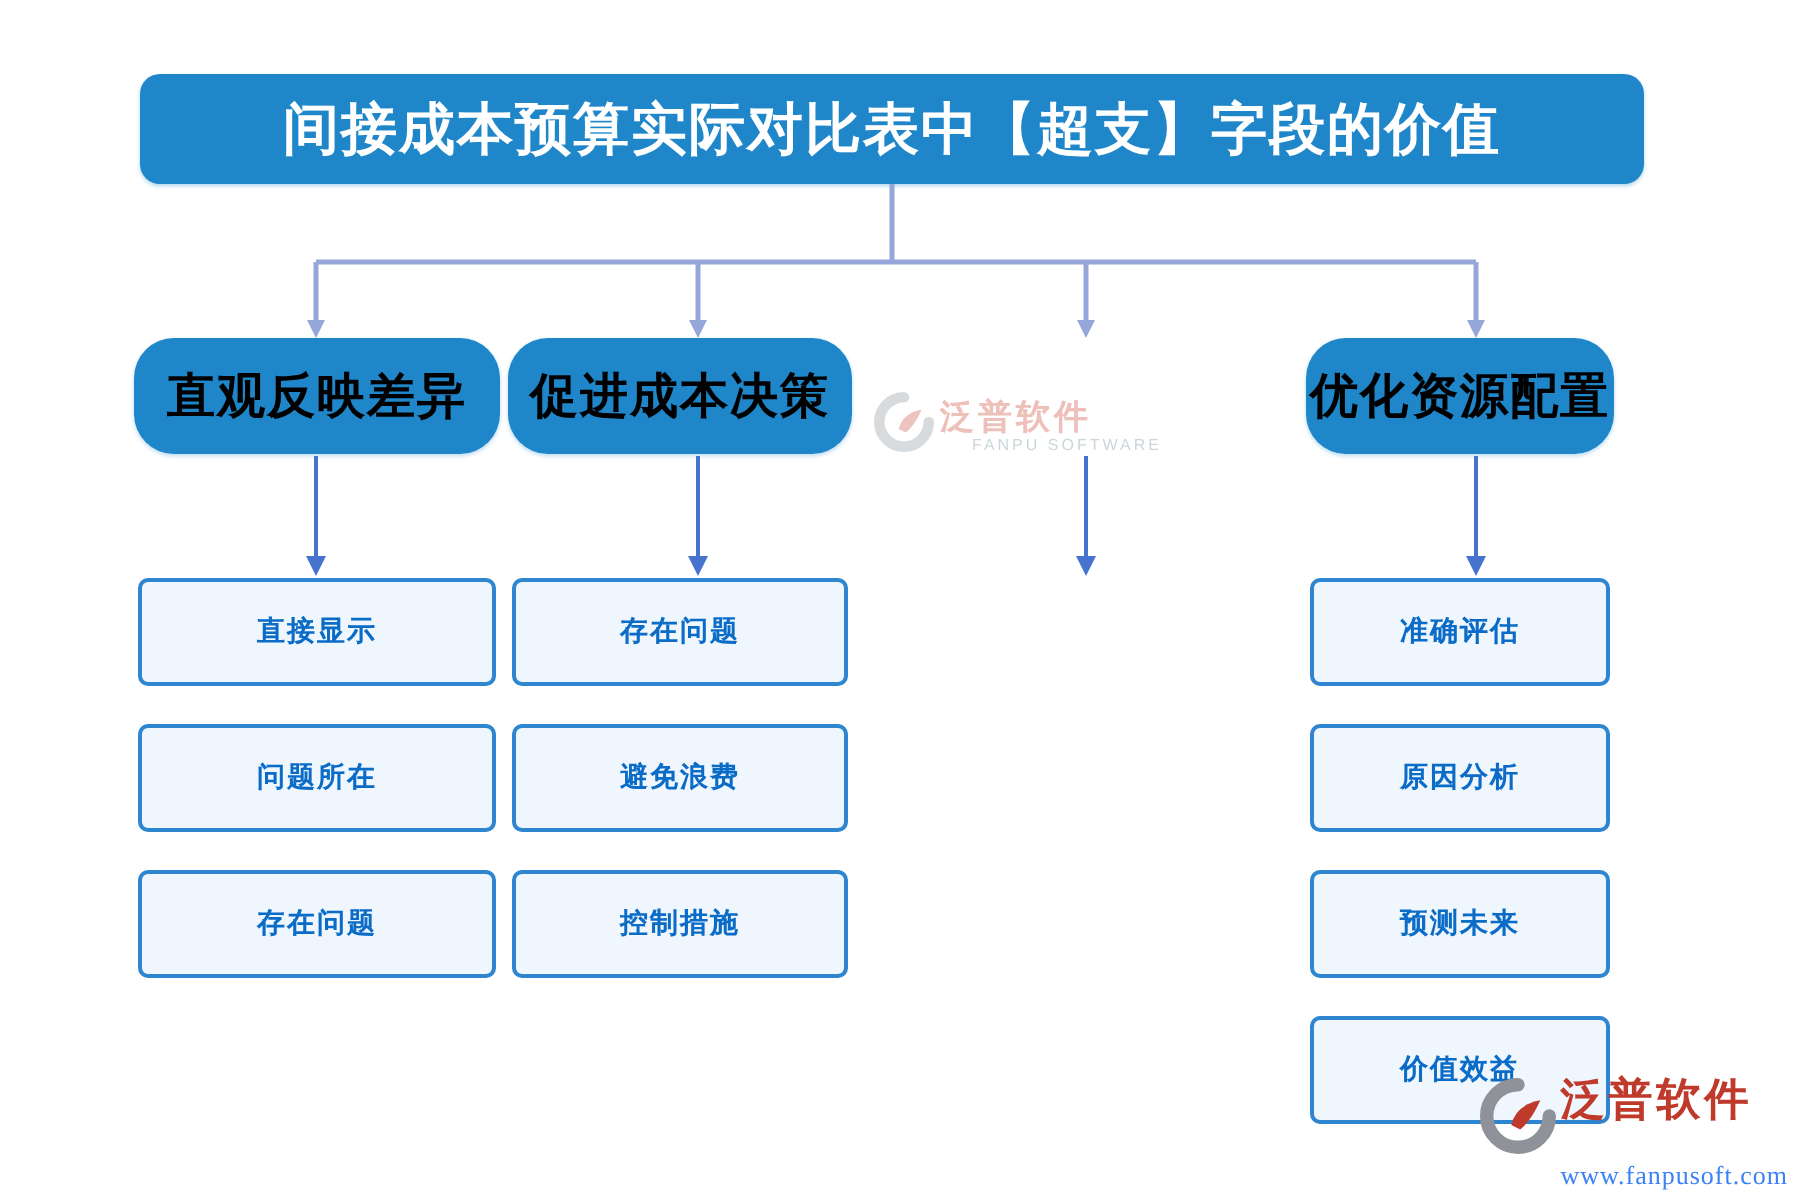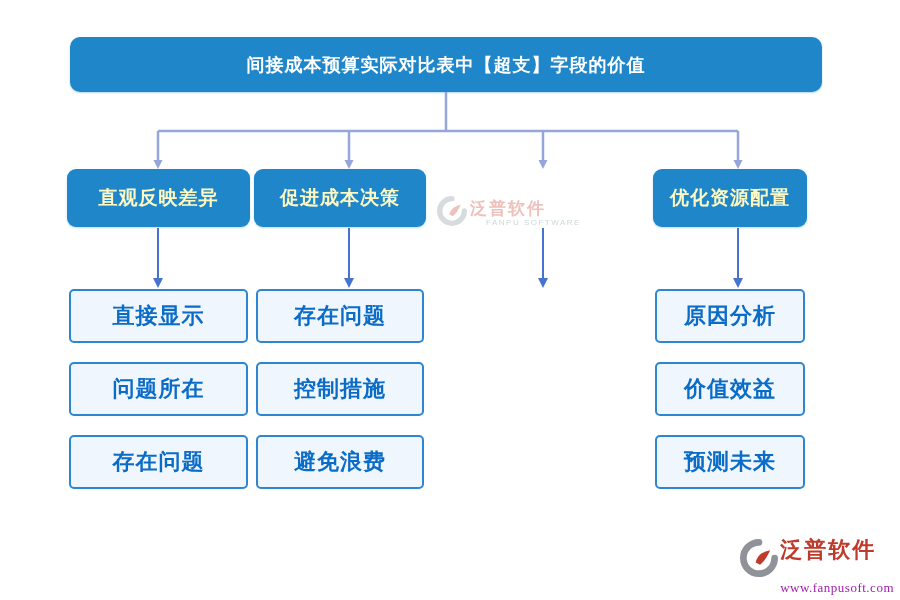--- a/index.html
+++ b/index.html
@@ -15,21 +15,21 @@
   }
 
   .title-box {
     position: absolute;
     left: 70px; top: 37px;
     width: 752px; height: 55px;
     background: #1e86c9;
     border-radius: 10px;
     display: flex; align-items: center; justify-content: center;
     color: #ffffff;
-    font-size: 18px;
+    font-size: 28px;
     font-weight: bold;
     letter-spacing: 1px;
     box-shadow: 0 1px 2px rgba(30,134,201,.35);
   }
 
   .connectors {
     position: absolute;
     left: 0; top: 0;
     width: 900px; height: 600px;
     pointer-events: none;
@@ -37,44 +37,44 @@
 
   .col { position: absolute; top: 169px; }
   .col-0 { left: 67px;  width: 183px; }
   .col-1 { left: 254px; width: 172px; }
   .col-2 { left: 450px; width: 187px; }
   .col-3 { left: 653px; width: 154px; }
 
   .col-header {
     height: 58px;
     background: #1e86c9;
-    border-radius: 9px;
+    border-radius: 20px;
     display: flex; align-items: center; justify-content: center;
-    color: #fef9c3;
-    font-size: 19px;
+    color: #000000;
+    font-size: 24px;
     font-weight: bold;
     letter-spacing: 1px;
     box-shadow: 0 1px 2px rgba(30,134,201,.3);
   }
 
   .col-items {
     position: absolute;
     left: 0; right: 0;
     top: 120px; 
   }
 
   .item-box {
     height: 54px;
     margin: 0 2px 19px 2px;
     background: #eff6fd;
     border: 2px solid #2e86d0;
     border-radius: 5px;
     display: flex; align-items: center; justify-content: center;
     color: #0b6cc7;
-    font-size: 22px;
+    font-size: 14px;
     font-weight: bold;
     letter-spacing: 1px;
   }
 
   .watermark-center {
     position: absolute;
     left: 437px; top: 196px;
     display: flex; align-items: center;
     opacity: 0.55;
     z-index: 5;
@@ -92,21 +92,21 @@
     right: 6px; bottom: 6px;
     display: flex; align-items: flex-start;
     z-index: 6;
   }
   .footer-logo .fl-text { margin-left: 2px; line-height: 1; }
   .footer-logo .fl-brand {
     font-size: 22px; font-weight: bold; color: #bf3a2b; letter-spacing: 2px;
   }
   .footer-logo .fl-url {
     font-family: "Liberation Serif", serif;
-    font-size: 13px; color: #a21caf; margin-top: 20px; letter-spacing: .5px;
+    font-size: 13px; color: #3b82f6; margin-top: 20px; letter-spacing: .5px;
   }
 </style>
 </head>
 <body>
 
 <div class="canvas">
 
   <div class="title-box">间接成本预算实际对比表中【超支】字段的价值</div>
 
   <svg class="connectors" width="900" height="600" viewBox="0 0 900 600">
@@ -144,32 +144,33 @@
       <div class="item-box">直接显示</div>
       <div class="item-box">问题所在</div>
       <div class="item-box">存在问题</div>
     </div>
   </div>
 
   <div class="col col-1">
     <div class="col-header">促进成本决策</div>
     <div class="col-items">
       <div class="item-box">存在问题</div>
+      <div class="item-box">避免浪费</div>
       <div class="item-box">控制措施</div>
-      <div class="item-box">避免浪费</div>
     </div>
   </div>
 
 
   <div class="col col-3">
     <div class="col-header">优化资源配置</div>
     <div class="col-items">
+      <div class="item-box">准确评估</div>
       <div class="item-box">原因分析</div>
+      <div class="item-box">预测未来</div>
       <div class="item-box">价值效益</div>
-      <div class="item-box">预测未来</div>
     </div>
   </div>
 
   <div class="watermark-center">
     <span>
       <svg width="30" height="30" viewBox="0 0 34 34">
         <path d="M17 3 A14 14 0 1 0 31 17" fill="none" stroke="#b9bec4" stroke-width="6" stroke-linecap="round"></path>
         <path d="M14 21 q2 -9 13 -11 q-4 9 -9 13 z" fill="#dd9388"></path>
       </svg>
     </span>

